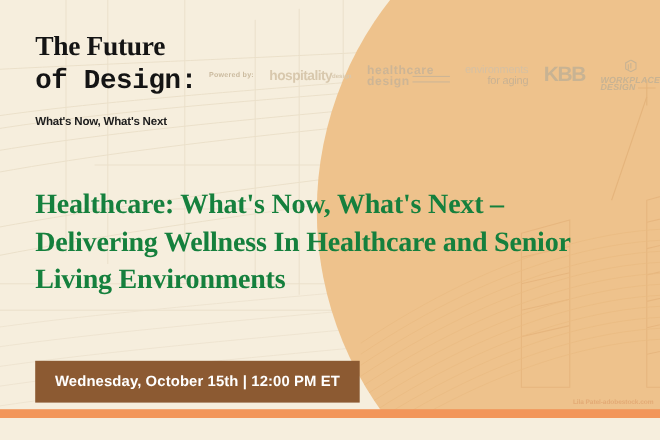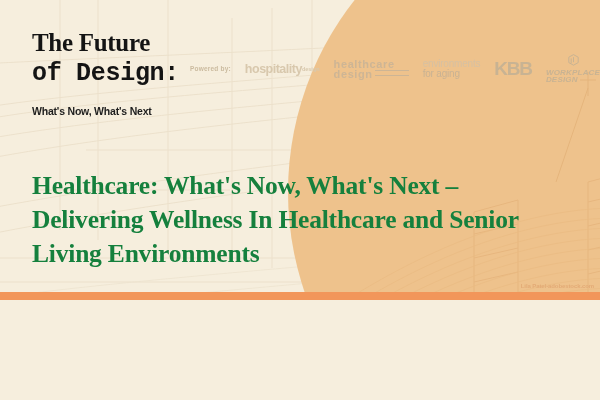--- a/index.html
+++ b/index.html
@@ -10,21 +10,21 @@
     width: 600px;
     height: 400px;
     overflow: hidden;
     font-family: "Liberation Sans", sans-serif;
     background: #f6eedd;
   }
 
   #banner {
     position: relative;
     width: 600px;
-    height: 300px;
+    height: 380px;
     overflow: hidden;
     background: #f6eedd;
   }
 
   
   .bg-base {
     position: absolute;
     inset: 0;
     background: #f6eedd;
   }
@@ -142,20 +142,21 @@
     height: 4px;
     border-top: 1.2px solid #cdb595;
     border-bottom: 1.2px solid #cdb595;
     margin-left: 2px;
     vertical-align: 2px;
   }
   .logo-efa {
     font-size: 10px;
     line-height: 9.5px;
     color: #d6c0a2;
+    text-align: right;
     letter-spacing: -0.2px;
   }
   .logo-efa .efa-2 { color: #c9b293; }
   .logo-kbb {
     font-size: 19px;
     font-weight: bold;
     letter-spacing: -1.2px;
     color: #c8b393;
   }
   .logo-wd {
@@ -333,16 +334,17 @@
       </svg>
       <span class="wd-text">
         <span style="display:block">WORKPLACE</span>
         <span style="display:block">DESIGN</span>
       </span>
     </span>
   </div>
 
   <h1 class="headline">Healthcare: What's Now, What's Next – Delivering Wellness In Healthcare and Senior Living Environments</h1>
 
+  <div class="date-banner">Wednesday, October 15th | 12:00 PM ET</div>
 
   <div class="credit">Lila Patel-adobestock.com</div>
 
 </div>
 
 </body></html>

